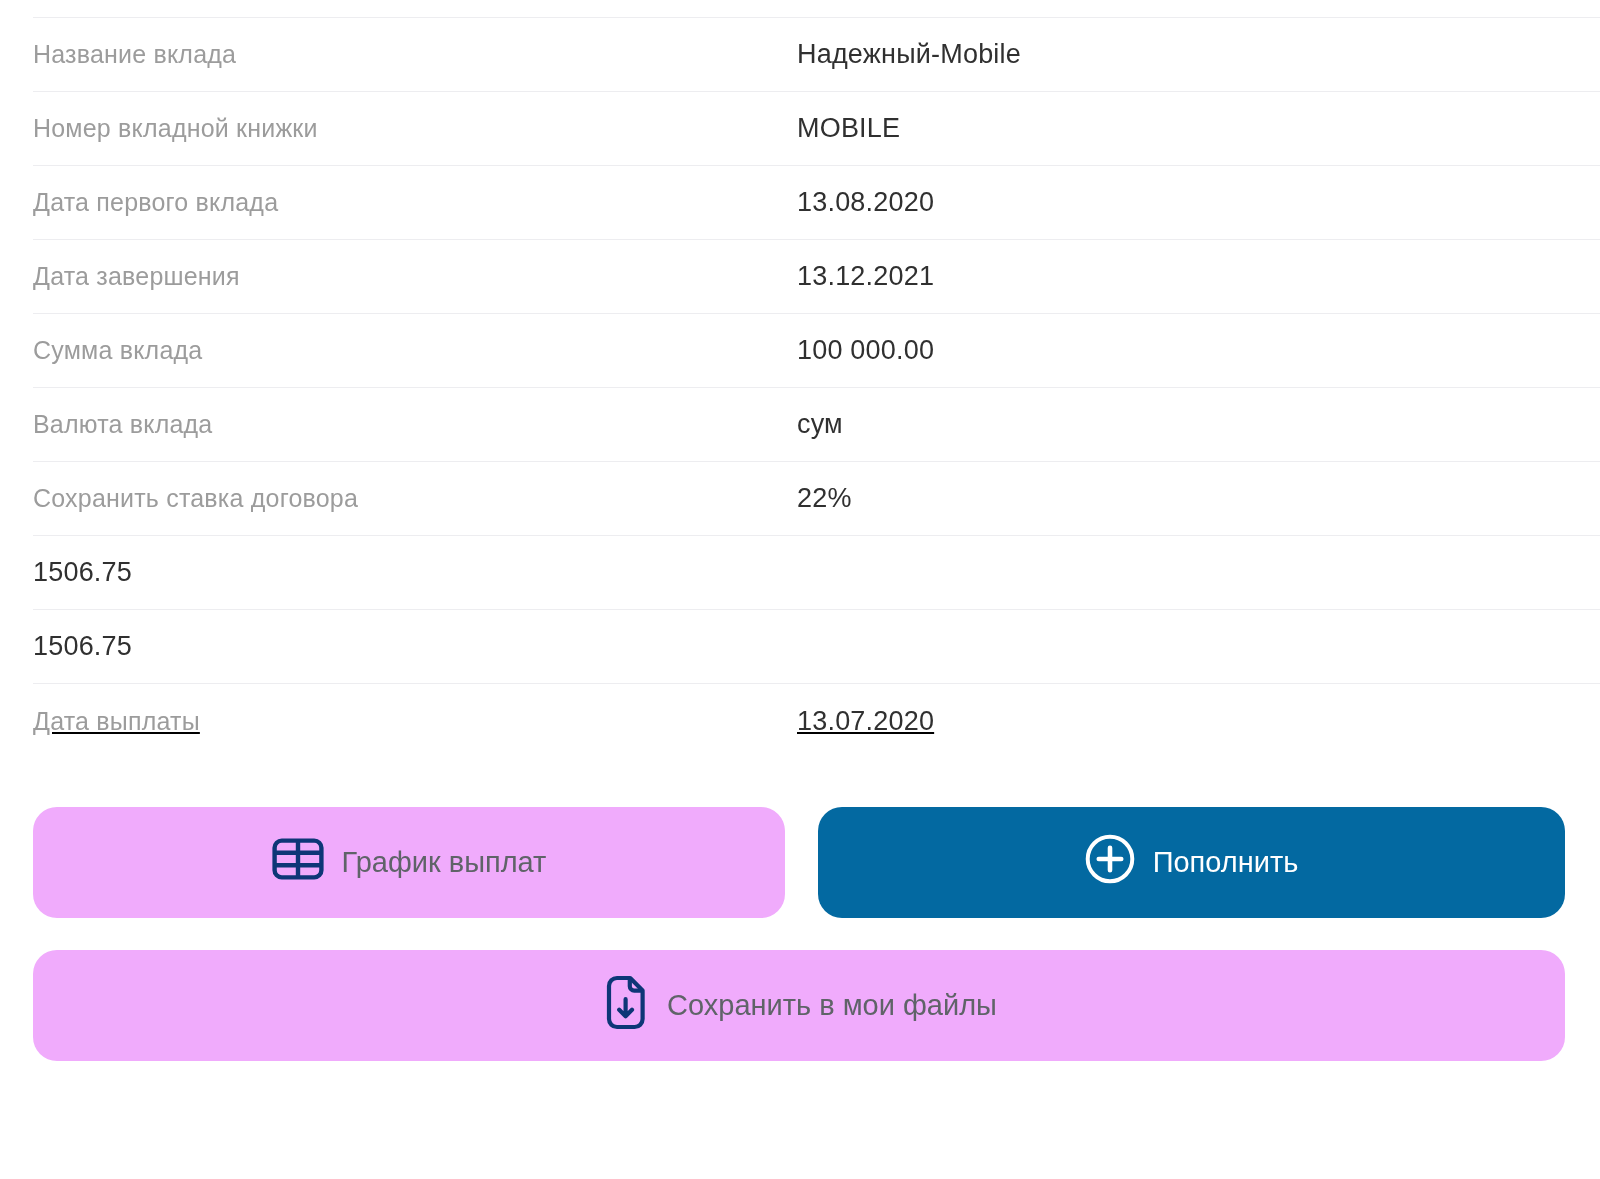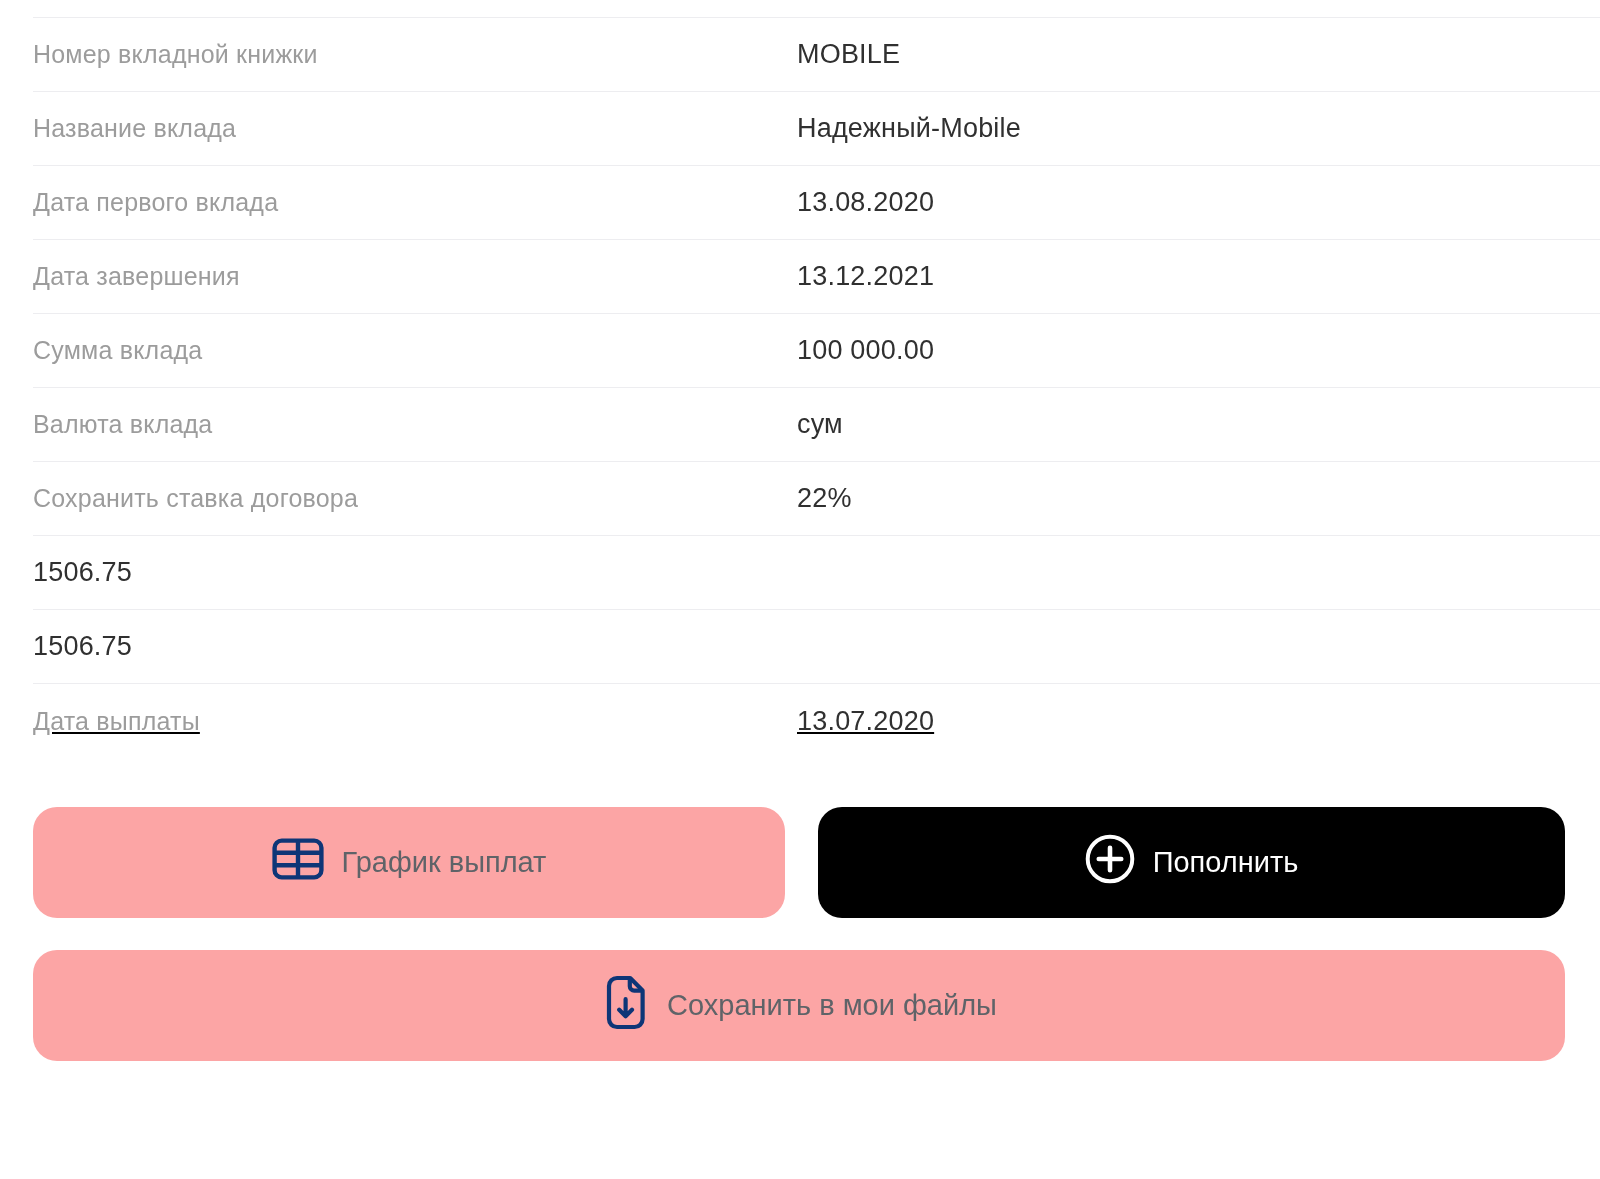--- a/index.html
+++ b/index.html
@@ -49,46 +49,46 @@
     display: flex;
     align-items: center;
     justify-content: center;
     gap: 18px;
     font-family: "Liberation Sans", sans-serif;
     font-size: 29px;
     cursor: pointer;
     padding: 0;
   }
   .btn-gray {
-    background: #fca5a5;
+    background: #f0abfc;
     color: #5f6368;
   }
   .btn-schedule { width: 752px; flex: 0 0 752px; }
   .btn-topup {
     flex: 1;
-    background: #000000;
+    background: #0369a1;
     color: #ffffff;
   }
   .btn-save {
     flex: 1;
   }
   .actions-row-2 { margin-top: 32px; }
   .btn .ico { display: block; flex: 0 0 auto; }
 </style>
 </head>
 <body>
 
 <div class="details">
   <div class="row">
+    <span class="label">Название вклада</span>
+    <span class="value">Надежный-Mobile</span>
+  </div>
+  <div class="row">
     <span class="label">Номер вкладной книжки</span>
     <span class="value">MOBILE</span>
-  </div>
-  <div class="row">
-    <span class="label">Название вклада</span>
-    <span class="value">Надежный-Mobile</span>
   </div>
   <div class="row">
     <span class="label">Дата первого вклада</span>
     <span class="value">13.08.2020</span>
   </div>
   <div class="row">
     <span class="label">Дата завершения</span>
     <span class="value">13.12.2021</span>
   </div>
   <div class="row">

